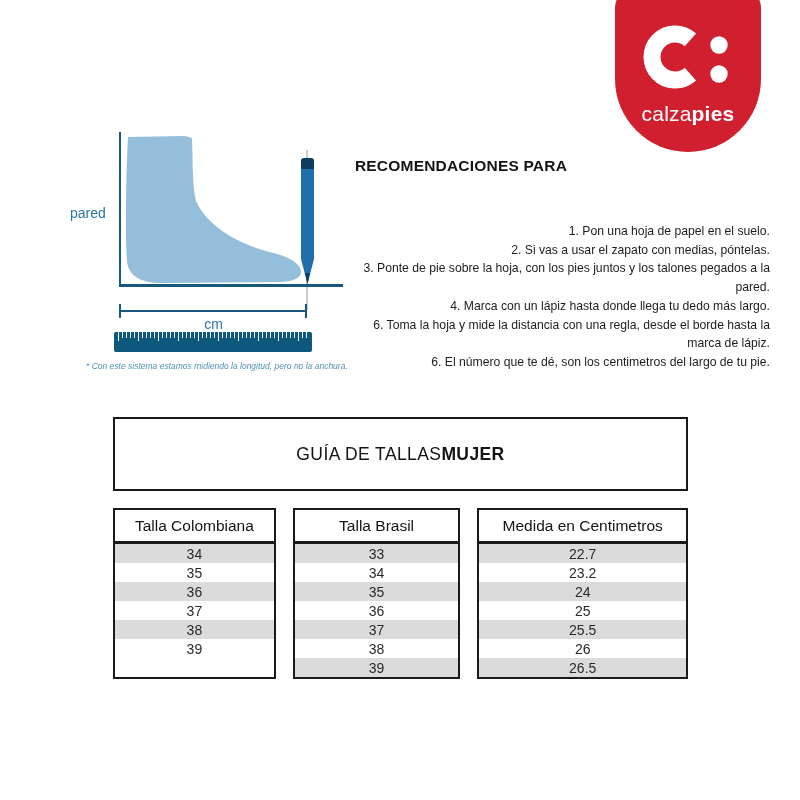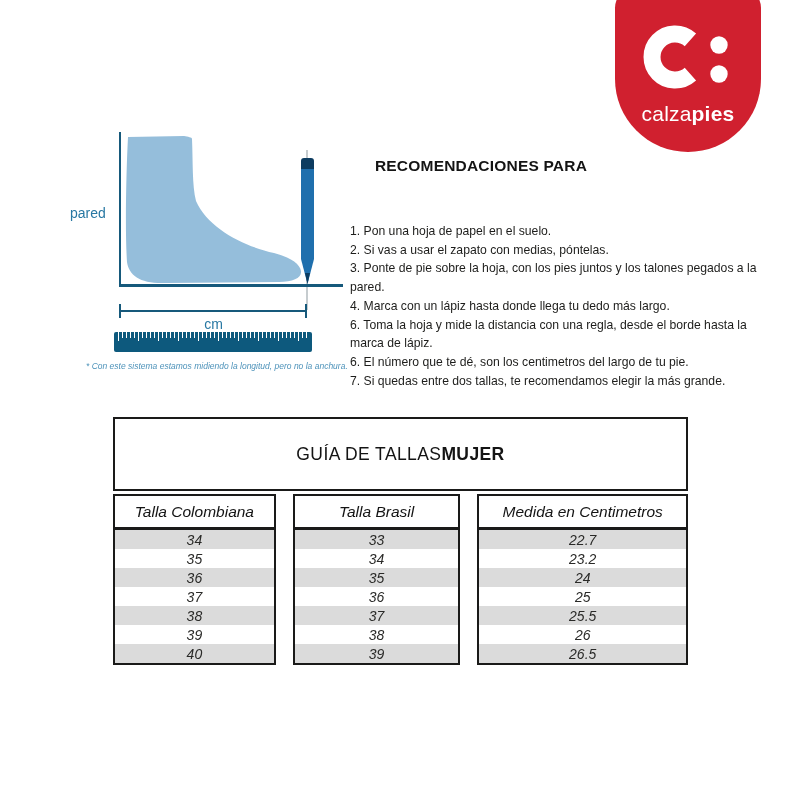--- a/index.html
+++ b/index.html
@@ -34,35 +34,35 @@
   .cm-label{left:120px;top:316px;width:187px;text-align:center;font-size:14px;color:#2878a3;}
   .ruler{left:114px;top:332px;width:198px;height:20px;background:#0d597d;border-radius:2px;overflow:hidden;}
   .ruler .tick{position:absolute;top:0;width:1px;background:#ffffff;}
   .diagram-note{
     left:86px;top:361px;font-size:8.5px;font-style:italic;color:#4e93ba;
     white-space:nowrap;letter-spacing:0px;
   }
 
   
   .reco-title{
-    left:368px;top:156px;width:226px;text-align:center;
+    left:348px;top:156px;width:226px;text-align:center;
     font-size:15.5px;font-weight:bold;line-height:19px;letter-spacing:0.2px;color:#141414;
   }
-  .steps{left:350px;top:222px;width:420px;font-size:12.2px;line-height:18.7px;color:#1d1d1b;}
+  .steps{left:350px;top:222px;width:420px;font-size:12.2px;line-height:18.7px;color:#1d1d1b;text-align:right;}
   .steps .step{margin:0;}
 
   
   .size-table{left:113px;top:417px;width:575px;}
   .table-title-box{
     box-sizing:border-box;border:2px solid #1a1a19;height:74px;
     display:flex;align-items:center;justify-content:center;
     font-size:17.5px;letter-spacing:0.4px;color:#141414;
   }
   .table-title-box .bold{font-weight:bold;}
-  .table-cols{display:flex;gap:17px;margin-top:3px;font-style:italic;}
+  .table-cols{display:flex;gap:17px;margin-top:17px;}
   .tcol{box-sizing:border-box;border:2px solid #1a1a19;background:#fff;}
   .tcol:nth-child(1){width:170px;}
   .tcol:nth-child(2){width:175px;}
   .tcol:nth-child(3){width:220px;}
   .tcol .thead{
     height:31px;border-bottom:3px solid #1a1a19;
     display:flex;align-items:center;justify-content:center;
     font-size:15.5px;color:#141414;
   }
   .tcol .tcell{
@@ -166,38 +166,36 @@
 <div class="abs reco-title">
   <div>RECOMENDACIONES PARA</div>
 </div>
 <div class="abs steps">
     <div class="step">1. Pon una hoja de papel en el suelo.</div>
     <div class="step">2. Si vas a usar el zapato con medias, póntelas.</div>
     <div class="step">3. Ponte de pie sobre la hoja, con los pies juntos y los talones pegados a la pared.</div>
     <div class="step">4. Marca con un lápiz hasta donde llega tu dedo más largo.</div>
     <div class="step">6. Toma la hoja y mide la distancia con una regla, desde el borde hasta la marca de lápiz.</div>
     <div class="step">6. El número que te dé, son los centimetros del largo de tu pie.</div>
-    <div class="step">7. Si quedas entre dos tallas, te recomendamos elegir la más grande.</div>
   </div>
 
 <div class="abs size-table">
   <div class="table-title-box">
       <span>GUÍA DE TALLAS </span>
       <span class="bold">MUJER</span>
     </div>
   <div class="table-cols">
       <div class="tcol">
         <div class="thead">Talla Colombiana</div>
         <div class="tcell" style="background: rgb(219, 219, 219);">34</div>
         <div class="tcell" style="background: rgb(255, 255, 255);">35</div>
         <div class="tcell" style="background: rgb(219, 219, 219);">36</div>
         <div class="tcell" style="background: rgb(255, 255, 255);">37</div>
         <div class="tcell" style="background: rgb(219, 219, 219);">38</div>
         <div class="tcell" style="background: rgb(255, 255, 255);">39</div>
-        <div class="tcell" style="background: rgb(219, 219, 219);">40</div>
       </div>
       <div class="tcol">
         <div class="thead">Talla Brasil</div>
         <div class="tcell" style="background: rgb(219, 219, 219);">33</div>
         <div class="tcell" style="background: rgb(255, 255, 255);">34</div>
         <div class="tcell" style="background: rgb(219, 219, 219);">35</div>
         <div class="tcell" style="background: rgb(255, 255, 255);">36</div>
         <div class="tcell" style="background: rgb(219, 219, 219);">37</div>
         <div class="tcell" style="background: rgb(255, 255, 255);">38</div>
         <div class="tcell" style="background: rgb(219, 219, 219);">39</div>

